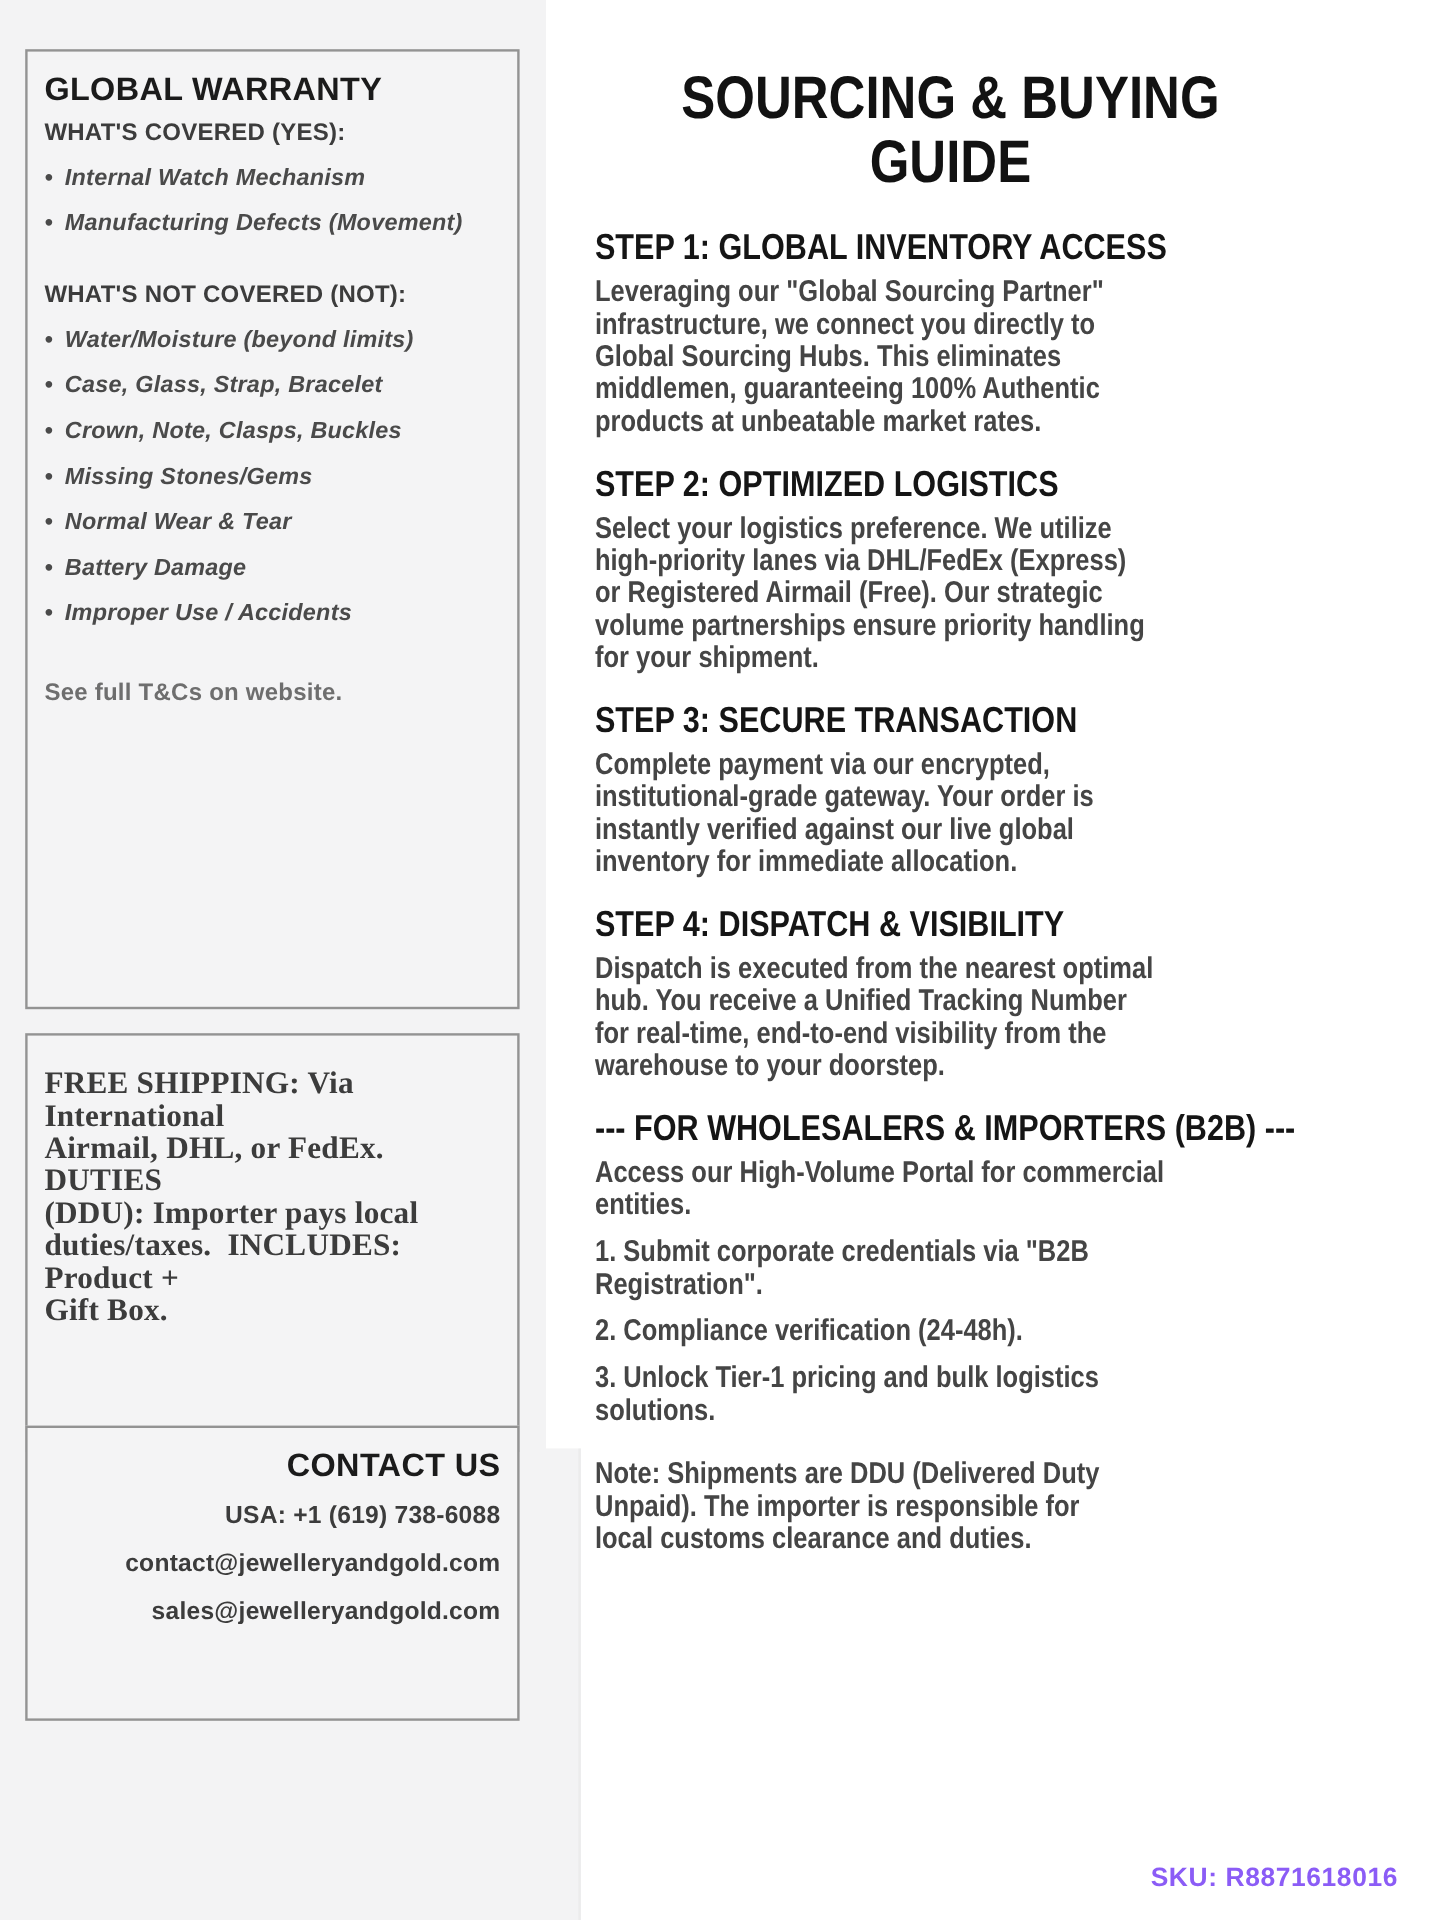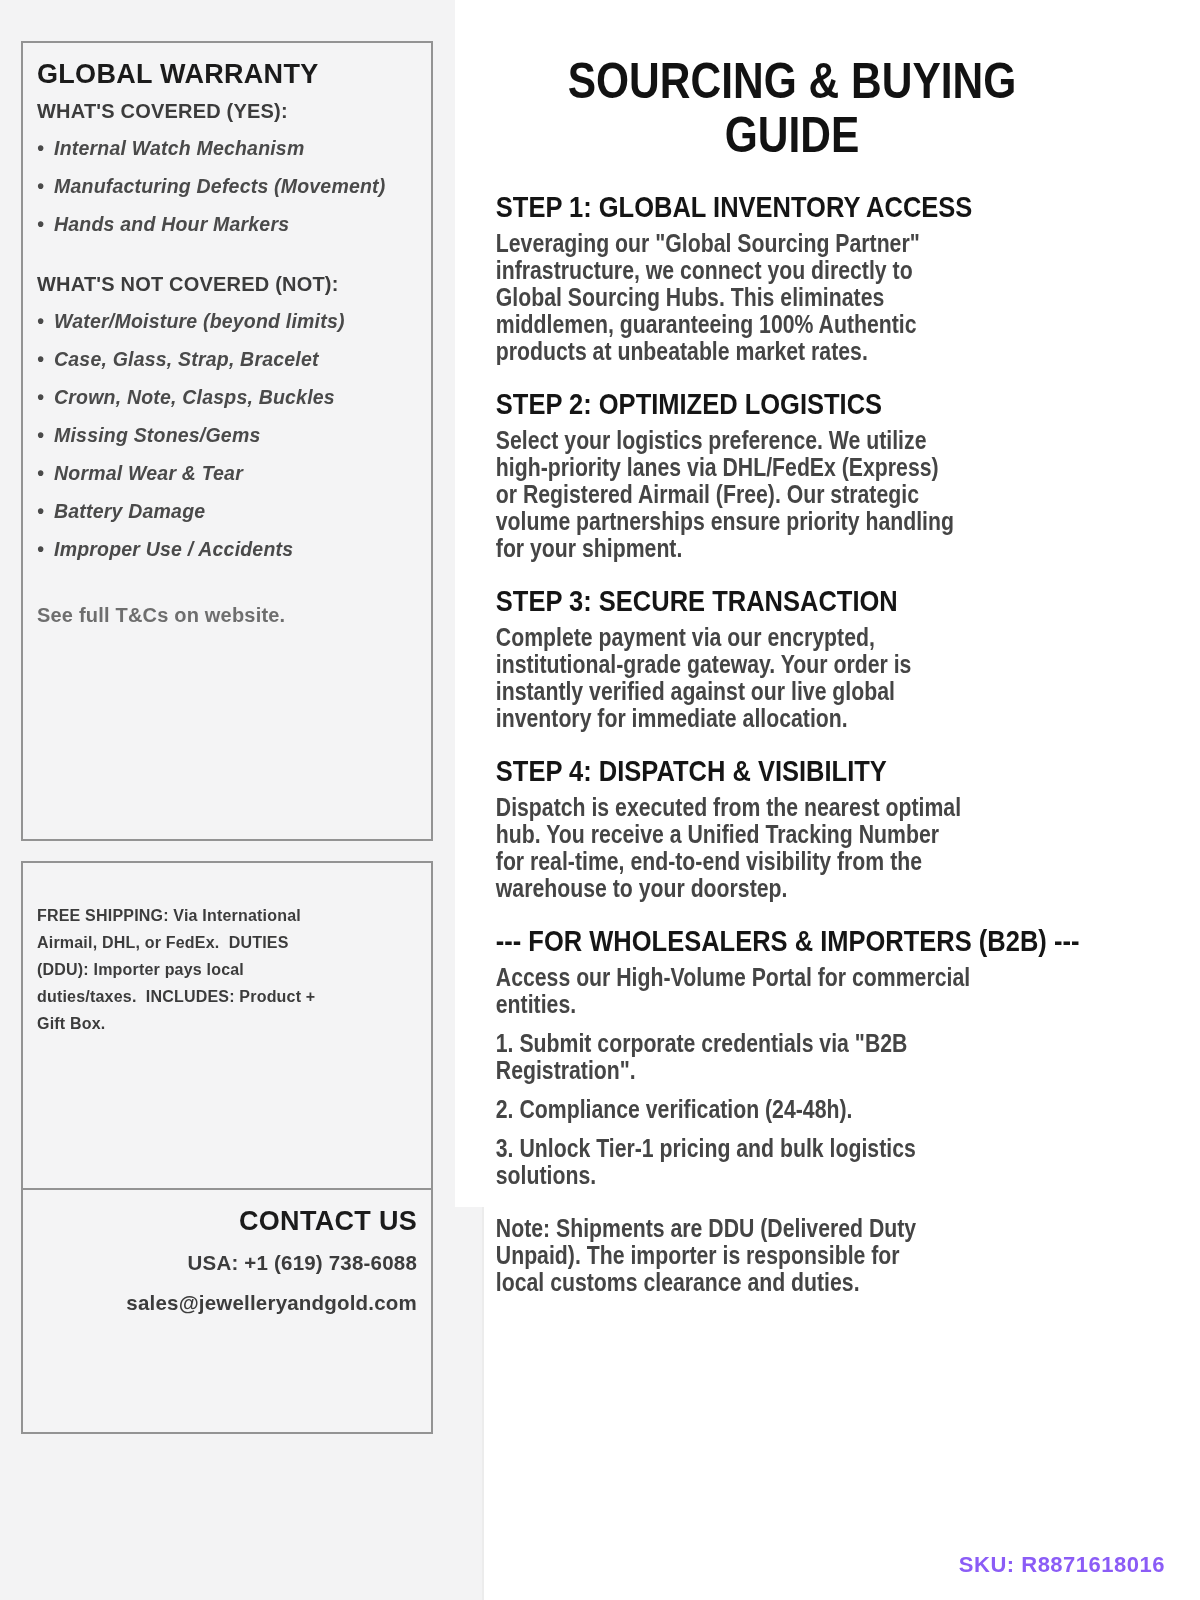--- a/index.html
+++ b/index.html
@@ -30,22 +30,22 @@
   .not-covered{margin-top:30px;}
   .w-list{list-style:none;margin:0;padding:0;}
   .w-list li{
     font-size:19.5px;font-weight:bold;color:#4a4a4a;padding:7.5px 0;letter-spacing:.2px;font-style:italic;
   }
   .w-list li::before{content:"•";margin-right:10px;color:#4a4a4a;}
   .footnote{
     margin:36px 0 0;font-size:20px;font-weight:bold;color:#6e6e6e;letter-spacing:.2px;
   }
   .terms-body{
-    margin:27px 0 0;font-size:16px;font-weight:bold;color:#3c3c3c;
-    line-height:27px;white-space:pre-wrap;letter-spacing:.2px;
+    margin:14px 0 0;font-size:26px;font-weight:bold;color:#3c3c3c;
+    line-height:27px;white-space:pre-wrap;letter-spacing:.2px;font-family:Liberation Serif, serif;
   }
   .contact-line{
     margin:16px 0 0;font-size:20.5px;font-weight:bold;color:#3c3c3c;letter-spacing:.2px;
   }
   .contact-line.first{margin-top:14px;}
   
   .main{
     position:absolute;left:455px;top:0;width:745px;height:1207px;background:#ffffff;
   }
   .main-inner{
@@ -76,21 +76,20 @@
 <body>
 
 <div class="sidebar">
 
   <section class="panel panel-warranty">
     <h2 class="panel-title">GLOBAL WARRANTY</h2>
     <h3 class="sub-head">WHAT'S COVERED (YES):</h3>
     <ul class="w-list">
       <li>Internal Watch Mechanism</li>
       <li>Manufacturing Defects (Movement)</li>
-      <li>Hands and Hour Markers</li>
     </ul>
     <h3 class="sub-head not-covered">WHAT'S NOT COVERED (NOT):</h3>
     <ul class="w-list">
       <li>Water/Moisture (beyond limits)</li>
       <li>Case, Glass, Strap, Bracelet</li>
       <li>Crown, Note, Clasps, Buckles</li>
       <li>Missing Stones/Gems</li>
       <li>Normal Wear &amp; Tear</li>
       <li>Battery Damage</li>
       <li>Improper Use / Accidents</li>
@@ -102,20 +101,21 @@
     <p class="terms-body">FREE SHIPPING: Via International
 Airmail, DHL, or FedEx.  DUTIES
 (DDU): Importer pays local
 duties/taxes.  INCLUDES: Product +
 Gift Box.</p>
   </section>
 
   <section class="panel panel-contact">
     <h2 class="panel-title">CONTACT US</h2>
     <p class="contact-line first">USA: +1 (619) 738-6088</p>
+    <p class="contact-line">contact@jewelleryandgold.com</p>
     <p class="contact-line">sales@jewelleryandgold.com</p>
   </section>
 
 </div>
 
 <div class="main">
   <div class="main-inner">
     <h1 class="main-title">SOURCING &amp; BUYING GUIDE</h1>
 
     <section class="step first">

